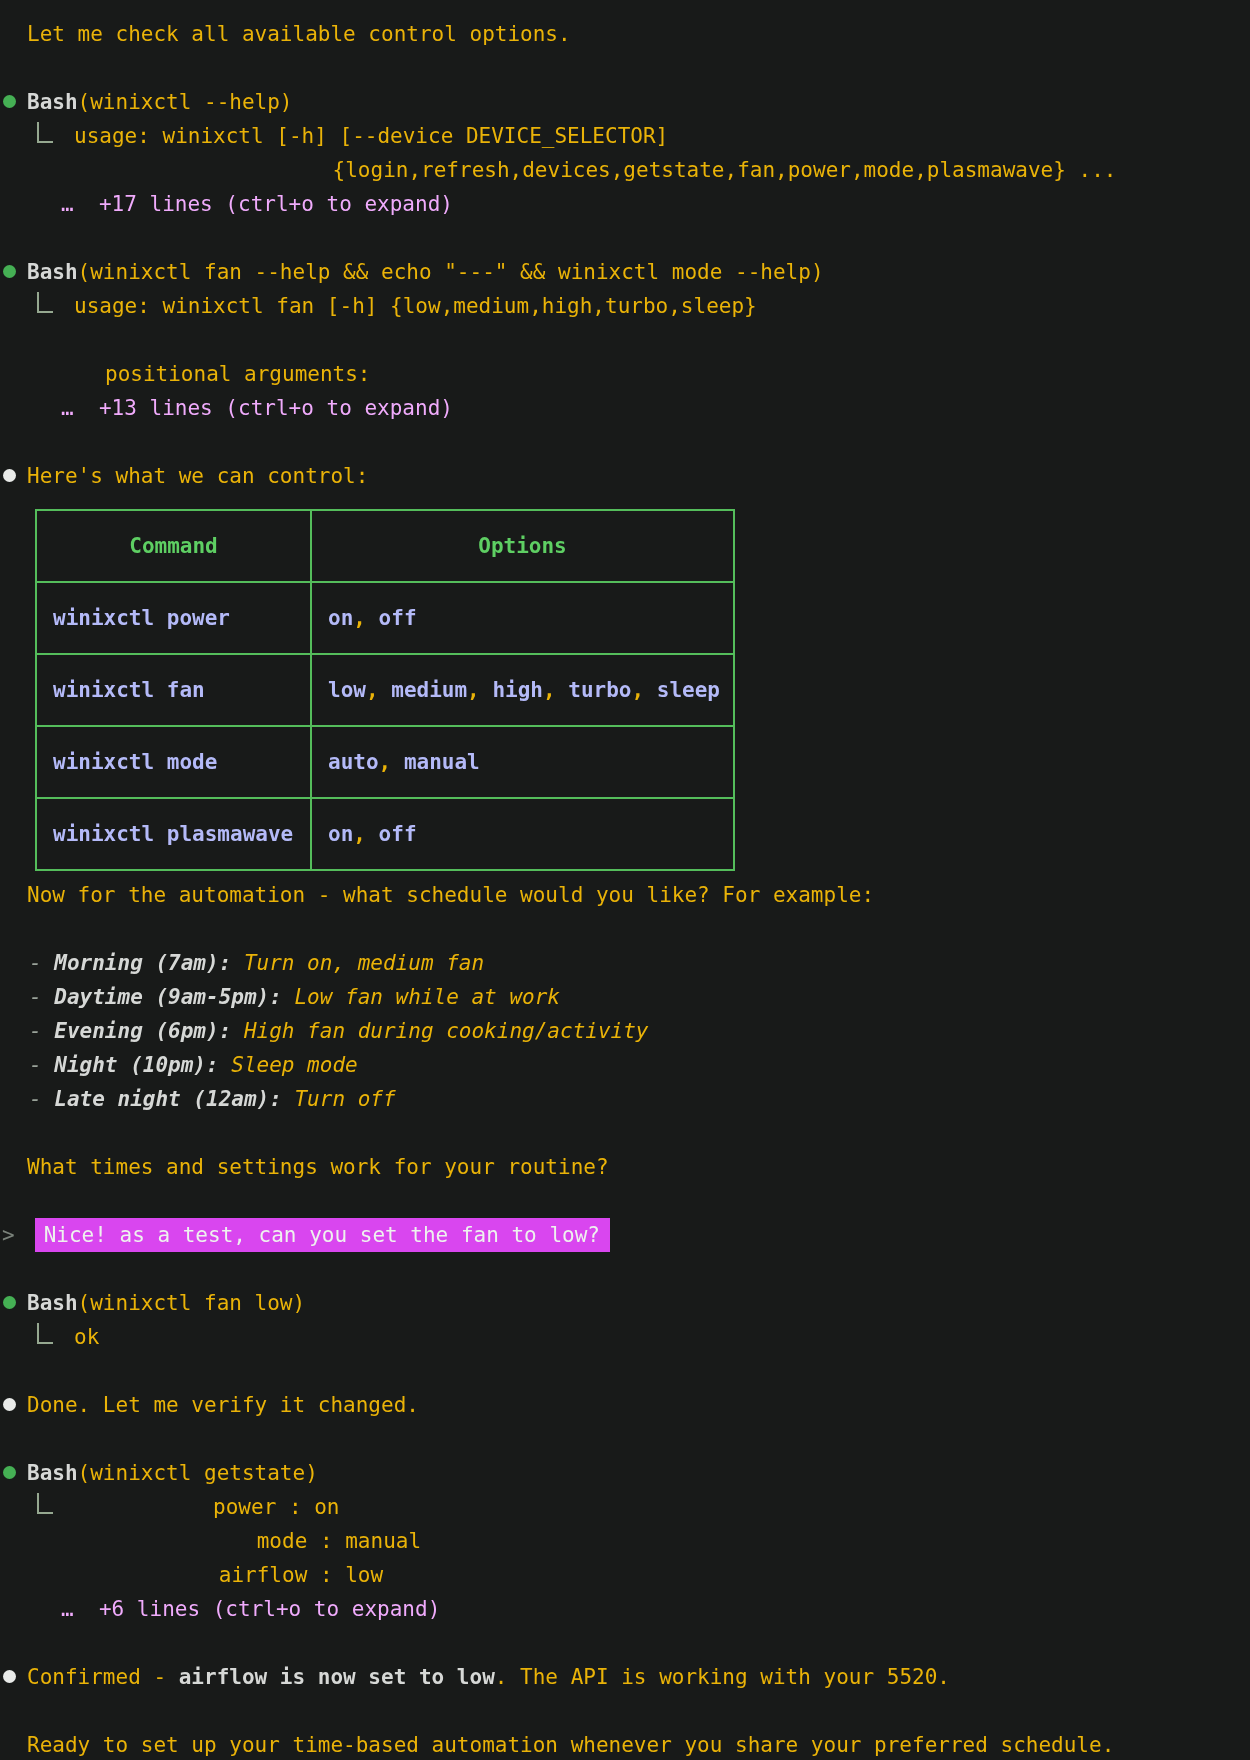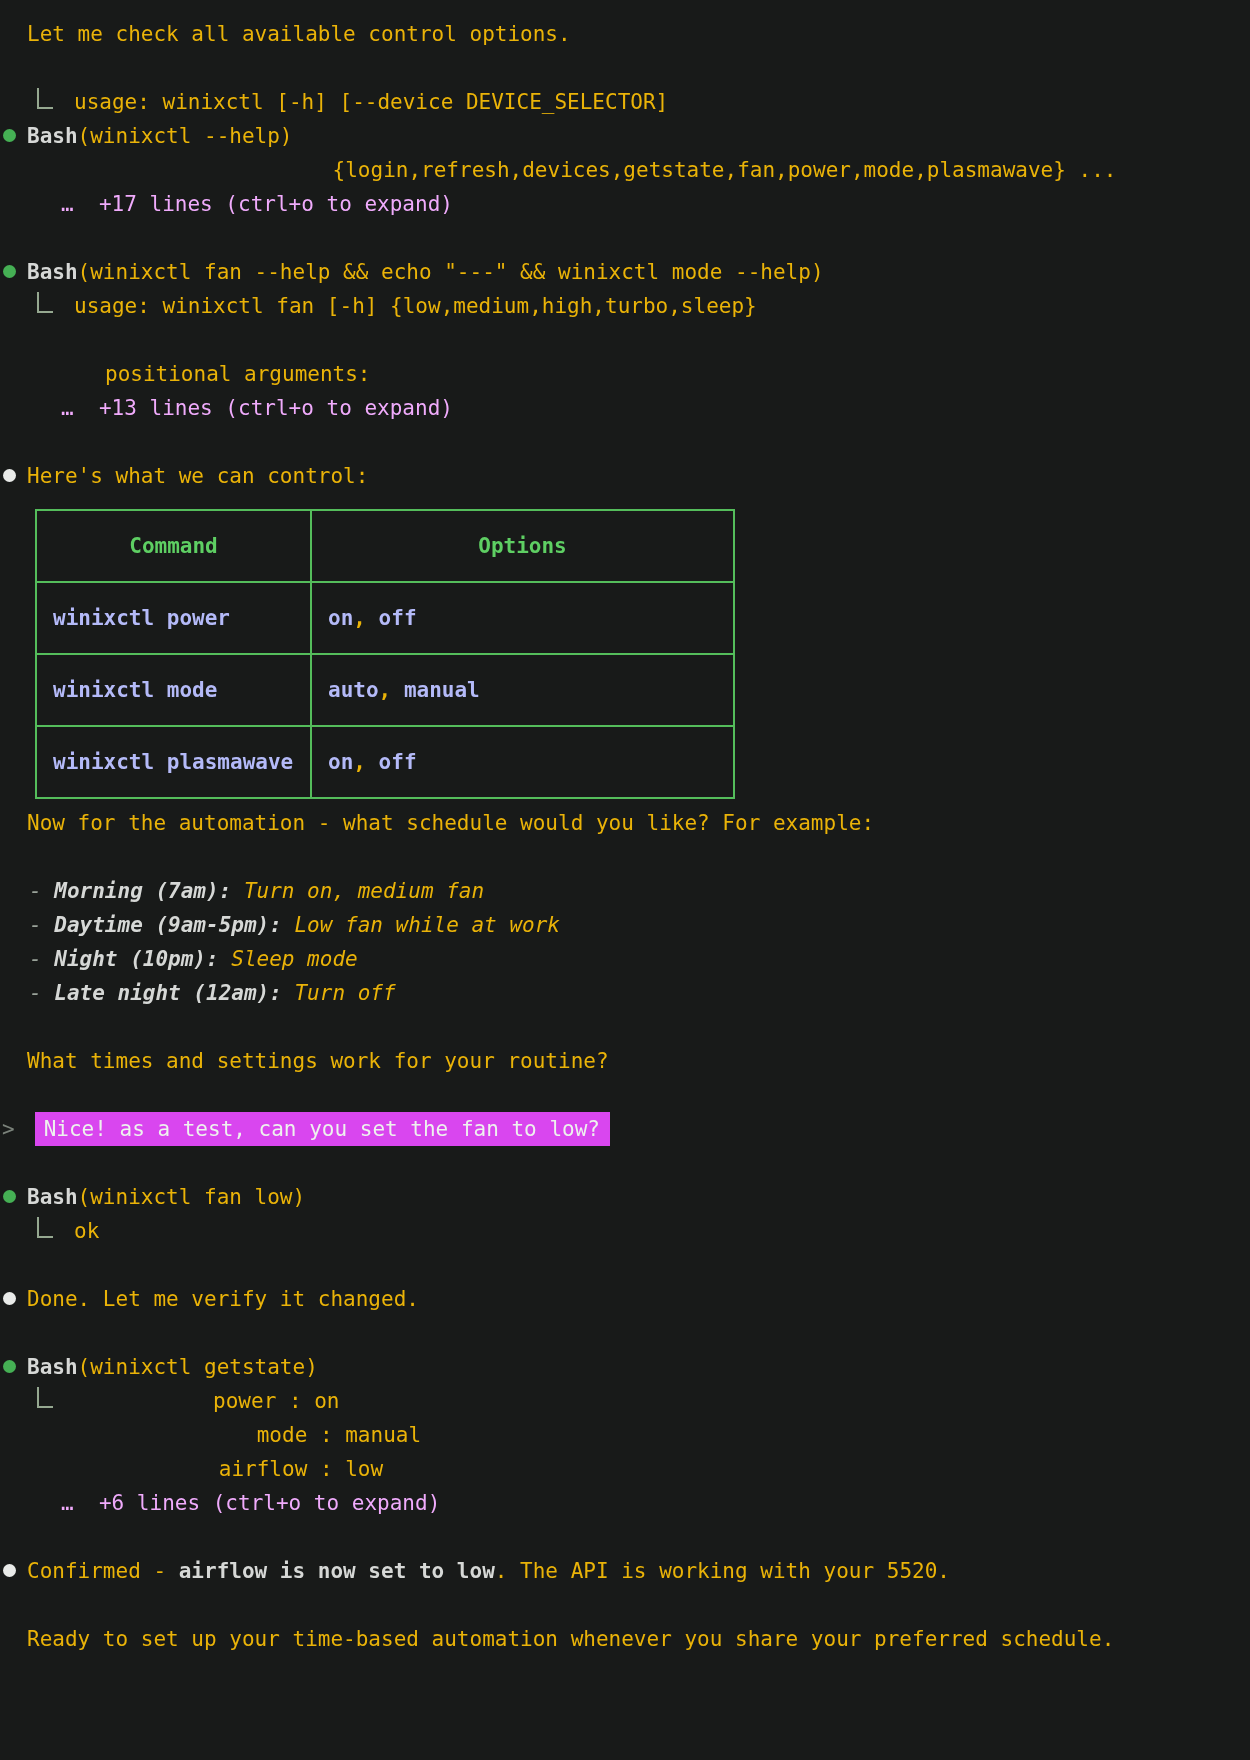--- a/index.html
+++ b/index.html
@@ -55,22 +55,22 @@
   }
 </style>
 </head>
 <body>
 
 <div class="term">
 
   <div class="line pad-text"><span class="g">Let me check all available control options.</span></div>
   <div class="line"></div>
 
+  <div class="line"><span class="dot dot-green"></span><span class="b">Bash</span><span class="g">(winixctl --help)</span></div>
   <div class="line"><span class="elbow"></span><span class="g">usage: winixctl [-h] [--device DEVICE_SELECTOR]</span></div>
-  <div class="line"><span class="dot dot-green"></span><span class="b">Bash</span><span class="g">(winixctl --help)</span></div>
   <div class="line pad-out"><span class="g">                  {login,refresh,devices,getstate,fan,power,mode,plasmawave} ...</span></div>
   <div class="line pad-more"><span class="dim">…  +17 lines (ctrl+o to expand)</span></div>
   <div class="line"></div>
 
   <div class="line"><span class="dot dot-green"></span><span class="b">Bash</span><span class="g">(winixctl fan --help &amp;&amp; echo "---" &amp;&amp; winixctl mode --help)</span></div>
   <div class="line"><span class="elbow"></span><span class="g">usage: winixctl fan [-h] {low,medium,high,turbo,sleep}</span></div>
   <div class="line"></div>
   <div class="line pad-out"><span class="g">positional arguments:</span></div>
   <div class="line pad-more"><span class="dim">…  +13 lines (ctrl+o to expand)</span></div>
   <div class="line"></div>
@@ -85,34 +85,39 @@
     <tbody>
         <tr>
       <th>Command</th>
       <th>Options</th>
     </tr>
     <tr>
       <td><span class="lav">winixctl power</span></td>
       <td><span class="lav">on</span><span class="g">, </span><span class="lav">off</span></td>
     </tr>
     <tr>
+      <td><span class="lav">winixctl fan</span></td>
+      <td><span class="lav">low</span><span class="g">, </span><span class="lav">medium</span><span class="g">, </span><span class="lav">high</span><span class="g">, </span><span class="lav">turbo</span><span class="g">, </span><span class="lav">sleep</span></td>
+    </tr>
+    <tr>
       <td><span class="lav">winixctl mode</span></td>
       <td><span class="lav">auto</span><span class="g">, </span><span class="lav">manual</span></td>
     </tr>
     <tr>
       <td><span class="lav">winixctl plasmawave</span></td>
       <td><span class="lav">on</span><span class="g">, </span><span class="lav">off</span></td>
     </tr>
   </tbody>
     </table>
 
   <div class="line pad-text"><span class="g">Now for the automation - what schedule would you like? For example:</span></div>
   <div class="line"></div>
   <div class="line pad-list"><span class="dash">- </span><span class="b">Morning (7am):</span><span class="g sched-value">Turn on, medium fan</span></div>
   <div class="line pad-list"><span class="dash">- </span><span class="b">Daytime (9am-5pm):</span><span class="g sched-value">Low fan while at work</span></div>
+  <div class="line pad-list"><span class="dash">- </span><span class="b">Evening (6pm):</span><span class="g sched-value">High fan during cooking/activity</span></div>
   <div class="line pad-list"><span class="dash">- </span><span class="b">Night (10pm):</span><span class="g sched-value">Sleep mode</span></div>
   <div class="line pad-list"><span class="dash">- </span><span class="b">Late night (12am):</span><span class="g sched-value">Turn off</span></div>
   <div class="line"></div>
   <div class="line pad-text"><span class="g">What times and settings work for your routine?</span></div>
   <div class="line"></div>
 
   <div class="line"><span class="chevron">&gt;</span><span class="user-box">Nice! as a test, can you set the fan to low?</span></div>
   <div class="line"></div>
 
   <div class="line"><span class="dot dot-green"></span><span class="b">Bash</span><span class="g">(winixctl fan low)</span></div>

